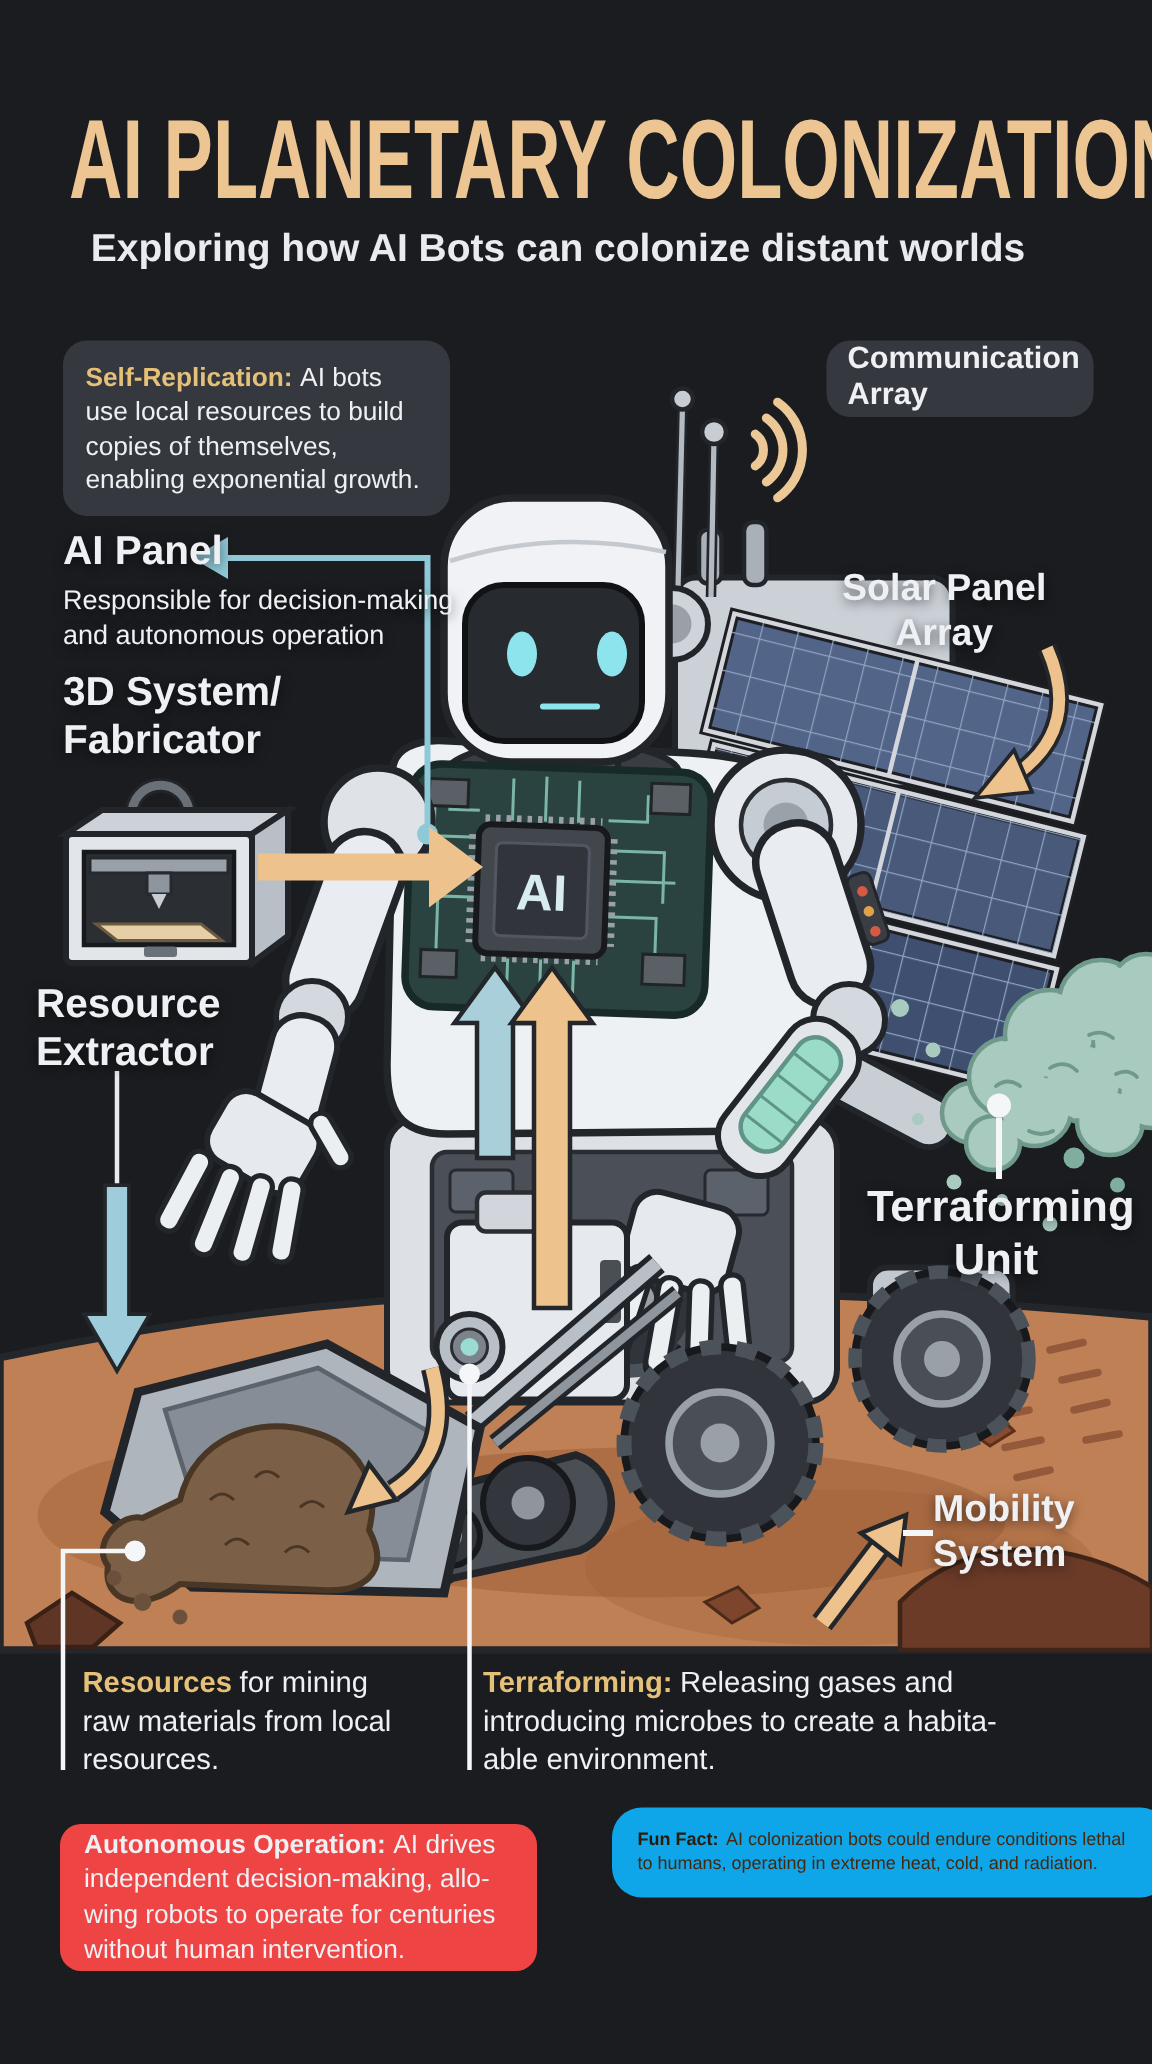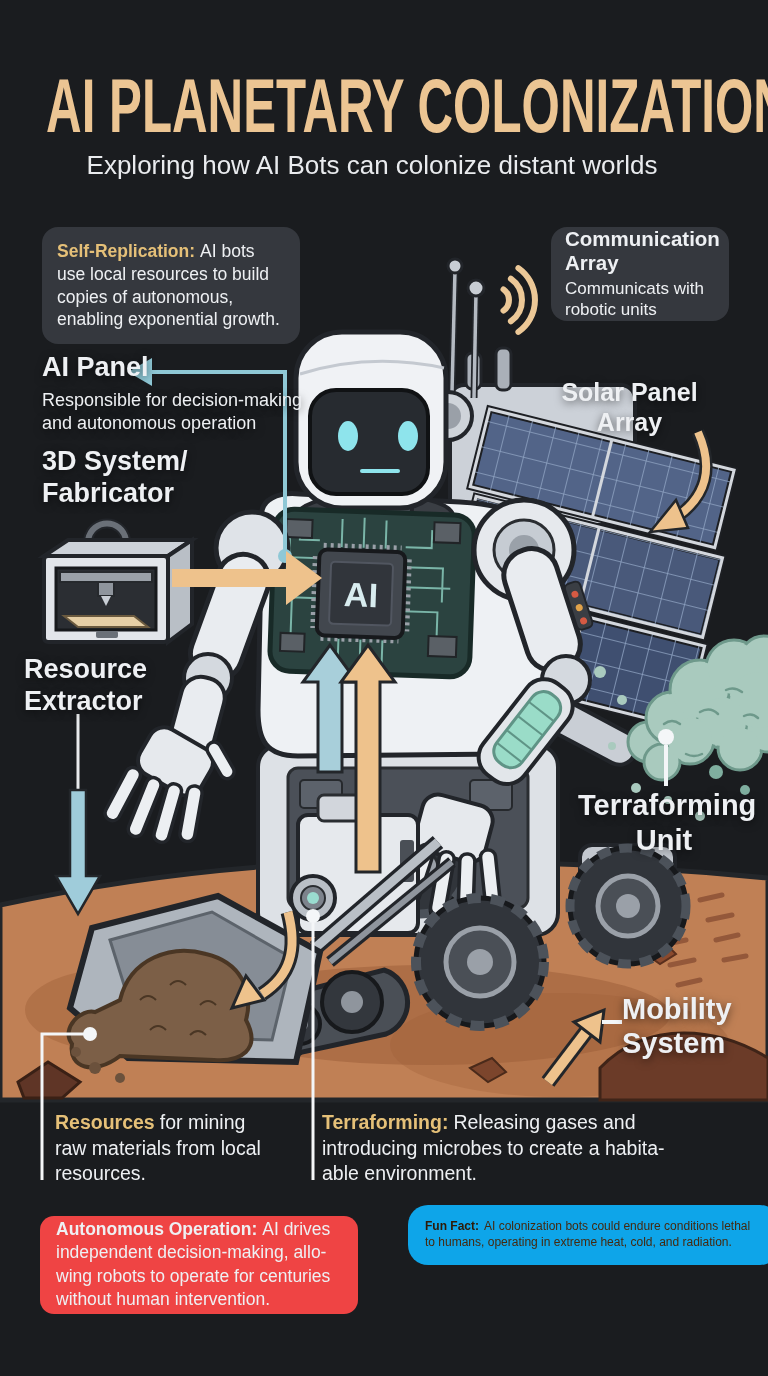--- a/index.html
+++ b/index.html
@@ -3,37 +3,37 @@
 <meta charset="utf-8">
 <style>
   html,body{margin:0;padding:0;background:#0e0f11;}
   .poster{position:relative;width:768px;height:1376px;background:#1a1c1f;overflow:hidden;
           font-family:"Liberation Sans",sans-serif;color:#eef0f3;}
   .poster svg{position:absolute;left:0;top:0;}
   .txt{position:absolute;z-index:5;}
   .title{left:0;top:62px;width:768px;text-align:center;margin:0;font-size:56px;font-weight:800;
          color:#ecc593;letter-spacing:0;transform:scale(.88,1.34);transform-origin:50% 0;
          white-space:nowrap;}
-  .subtitle{left:0;top:150px;width:744px;text-align:center;font-size:26px;color:#e9ebee;}
+  .subtitle{left:0;top:150px;width:744px;text-align:center;font-size:26px;color:#e9ebee;font-weight:bold;}
   .box{background:#35383e;border-radius:16px;box-sizing:border-box;}
   .box p{margin:0;}
   .selfrep{left:42px;top:227px;width:258px;padding:13px 15px;font-size:17.5px;line-height:1.3;}
   .commbox{left:551px;top:227px;width:178px;padding:0 14px;}
   .commbox .h{font-size:20.5px;font-weight:bold;line-height:1.15;margin-bottom:4px;}
   .commbox .b{font-size:17px;line-height:1.25;}
   .lead{font-weight:bold;color:#e5c078;margin-right:5px;}
   .wlead{font-weight:bold;margin-right:5px;}
   .label{text-shadow:0 2px 8px rgba(0,0,0,.55);}
   .aicoreh{left:42px;top:352px;font-size:27px;font-weight:bold;}
   .aicoreb{left:42px;top:389px;width:268px;font-size:18px;line-height:1.3;}
   .printerh{left:42px;top:446px;font-size:27px;font-weight:bold;line-height:1.18;}
   .resexth{left:24px;top:654px;font-size:27px;font-weight:bold;line-height:1.18;}
   .solarh{left:542px;top:377px;width:175px;text-align:center;font-size:25px;font-weight:bold;line-height:1.2;}
   .terrah{left:578px;top:788px;width:172px;text-align:center;font-size:29px;font-weight:bold;line-height:1.2;}
-  .mobh{left:622px;top:992px;width:120px;font-size:29px;font-weight:bold;line-height:1.18;}
+  .mobh{left:622px;top:992px;width:120px;font-size:25px;font-weight:bold;line-height:1.18;}
   .cap{font-size:19.5px;line-height:1.32;}
   .capres{left:55px;top:1110px;width:218px;}
   .capterra{left:322px;top:1110px;width:352px;}
   .autobox{left:40px;top:1216px;width:318px;background:#ef4444;border-radius:14px;
            padding:2px 16px;font-size:17.5px;line-height:1.34;box-sizing:border-box;}
   .funbox{left:408px;top:1205px;width:372px;background:#0ea5e9;border-radius:20px;
           padding:14px 17px;font-size:12px;line-height:1.32;color:#45290f;box-sizing:border-box;}
   .funbox .wlead{color:#2e1a06;}
 </style>
 </head>
@@ -375,29 +375,28 @@
       <circle cx="313" cy="916" r="7" fill="#f4f6f8"></circle>
       <line x1="313" y1="923" x2="313" y2="1180" stroke="#f4f6f8" stroke-width="3"></line>
     </g>
   </g>
 </svg>
 
 <h1 class="txt title">AI PLANETARY COLONIZATION</h1>
 <div class="txt subtitle">Exploring how AI Bots can colonize distant worlds</div>
 
 <div class="txt box selfrep">
-  <p><span class="lead">Self-Replication:</span><span>AI bots use local resources to build copies of autonomous, enabling exponential growth.</span></p>
+  <p><span class="lead">Self-Replication:</span><span>AI bots use local resources to build copies of themselves, enabling exponential growth.</span></p>
 </div>
 
 <div class="txt box commbox">
   <div class="h">
     <span>Communication</span><br>
     <span>Array</span>
   </div>
-  <div class="b">Communicats with robotic units</div>
 </div>
 
 <div class="txt label aicoreh">AI Panel</div>
 <div class="txt label aicoreb">Responsible for decision-making and autonomous operation</div>
 
 <div class="txt label printerh">
   <span>3D System/</span><br>
   <span>Fabricator</span>
 </div>
 

